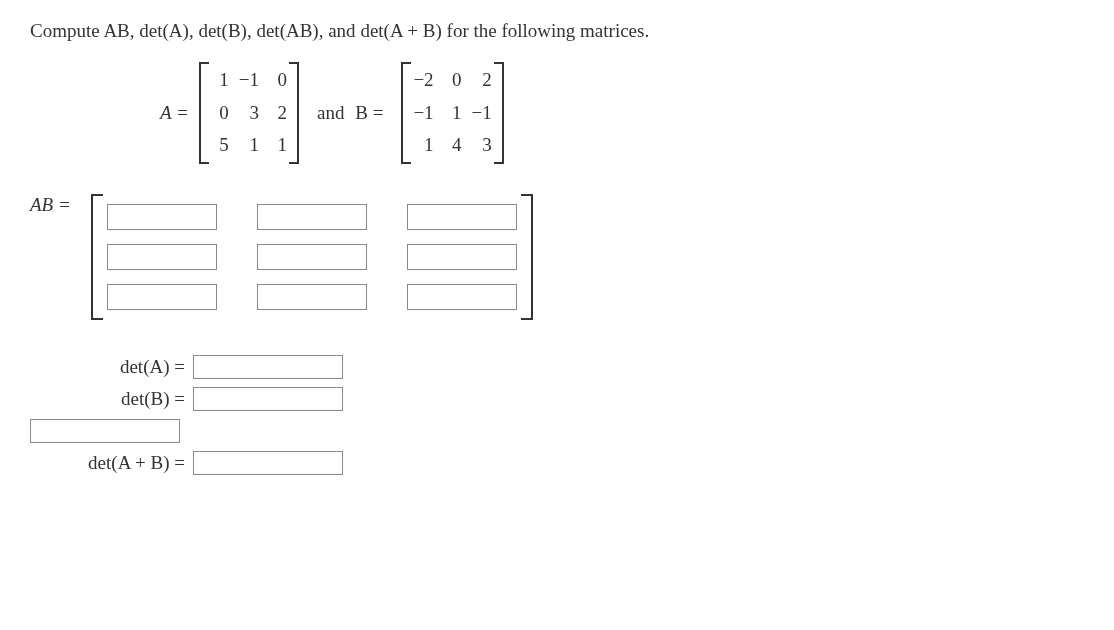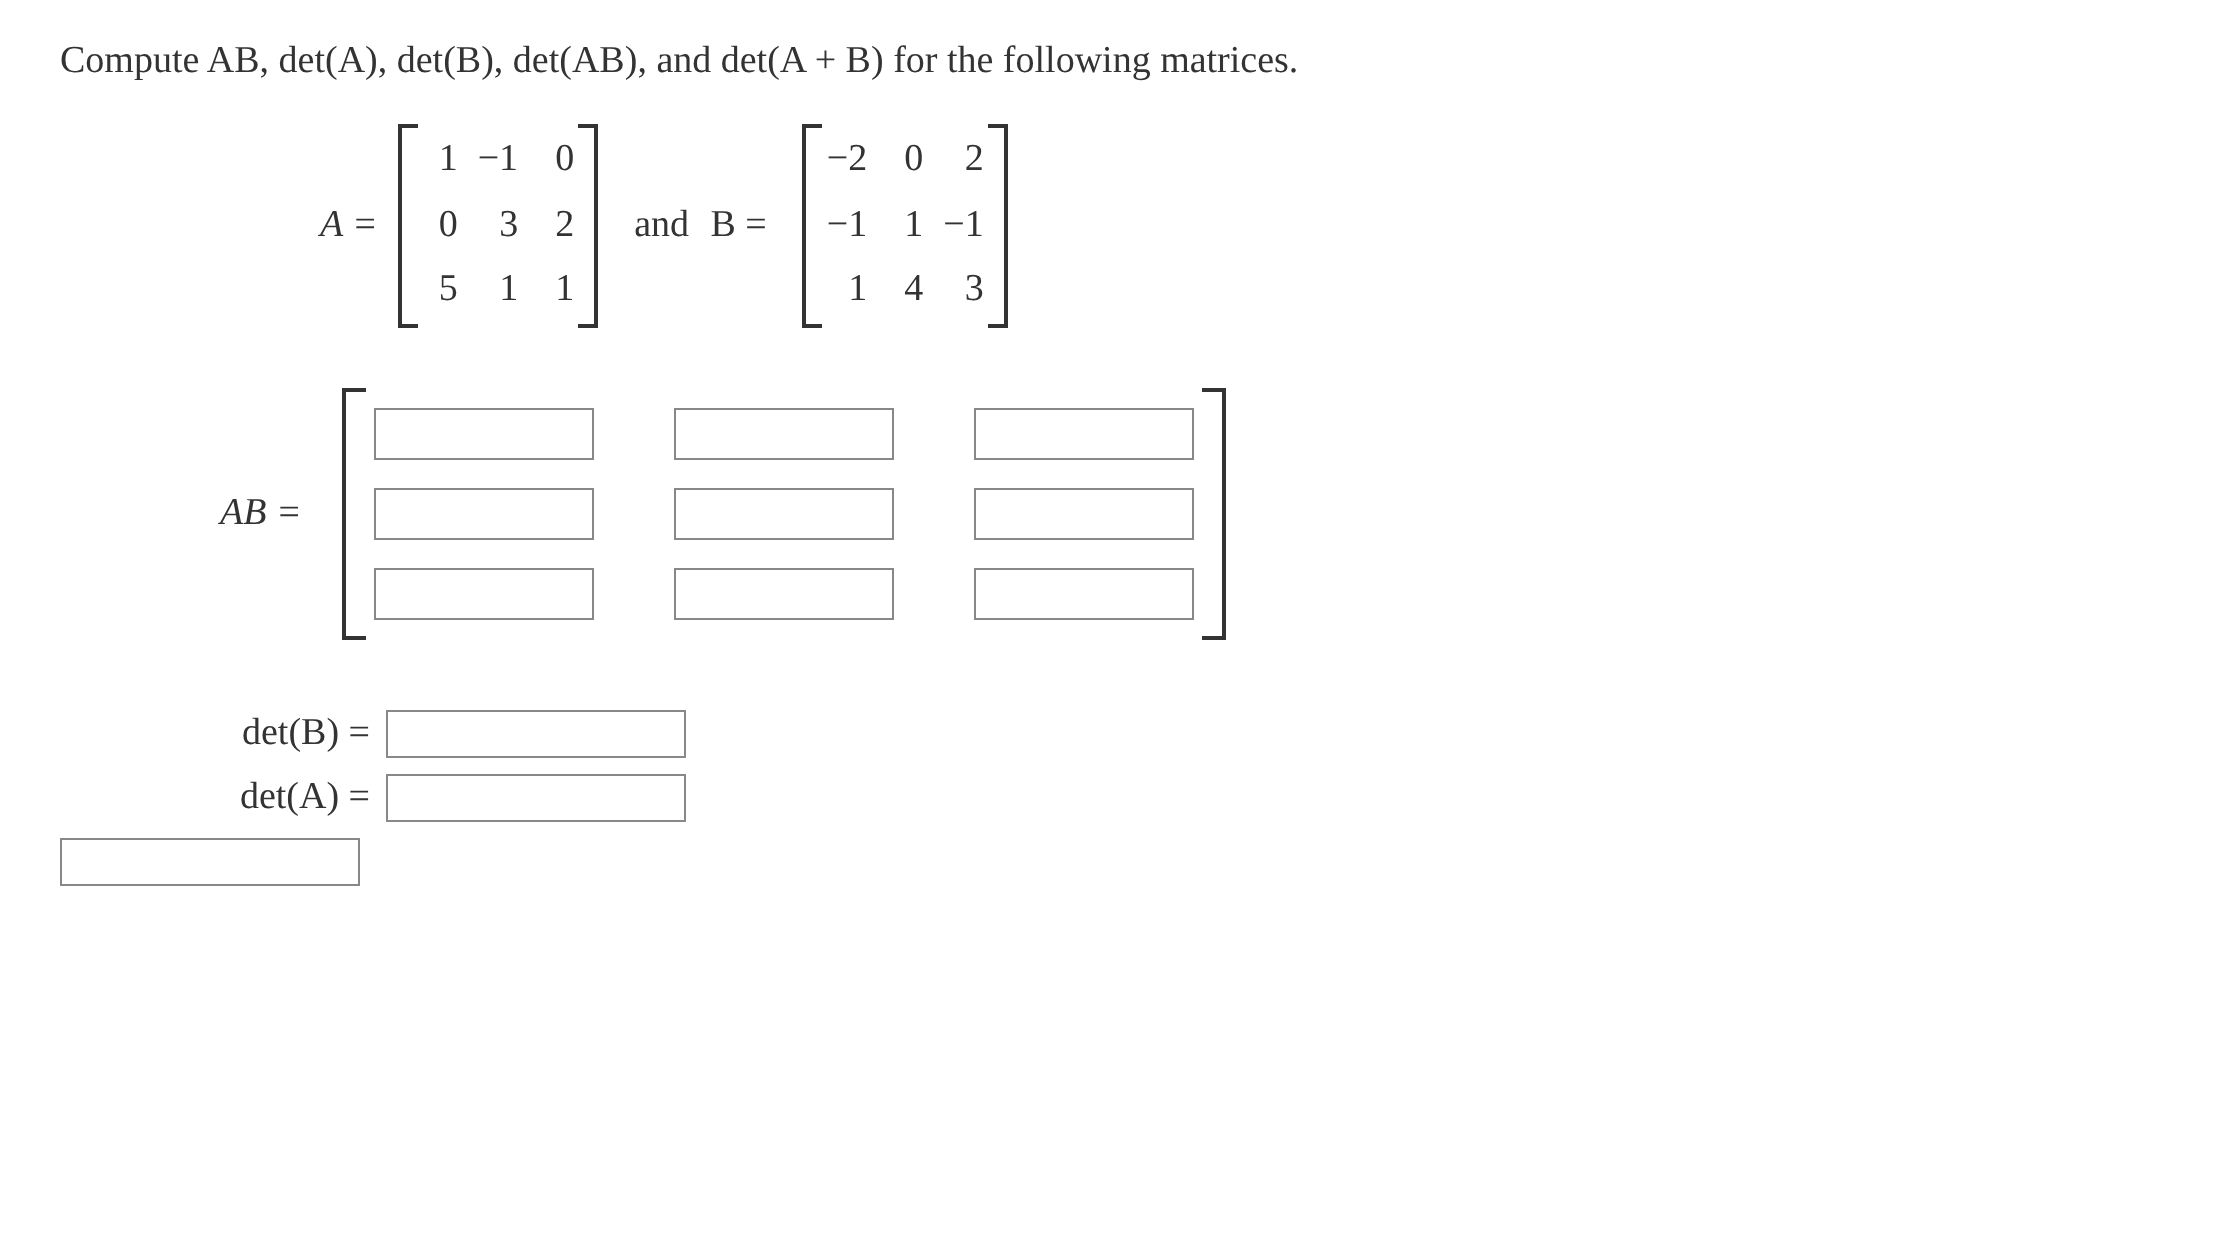--- a/index.html
+++ b/index.html
@@ -64,22 +64,21 @@
       min-width: 18px;
       font-size: 19px;
       line-height: 1.3;
     }
     .and-text {
       margin: 0 18px;
       font-size: 19px;
     }
     .ab-row {
       display: flex;
-      align-items: center;
-      margin-left: 80px;
+      align-items: flex-start;
       margin-bottom: 35px;
     }
     .ab-label {
       font-style: italic;
       font-size: 19px;
       margin-right: 20px;
       white-space: nowrap;
     }
     .input-matrix .matrix-content {
       grid-template-columns: repeat(3, auto);
@@ -183,23 +182,27 @@
       <input type="text" class="matrix-input" value="" style="">
       <input type="text" class="matrix-input" value="" style="">
       <input type="text" class="matrix-input" value="" style="">
     </div>
     <div class="bracket-right large-bracket-right"></div>
   </div>
 </div>
 
 <div class="det-rows">
   <div class="det-row">
+    <span class="det-label">det(A)  =</span>
+    <input type="text" class="det-input" value="" style="">
+  </div>
+  <div class="det-row">
     <span class="det-label">det(B)  =</span>
     <input type="text" class="det-input" value="" style="">
   </div>
   <div class="det-row">
-    <span class="det-label">det(A)  =</span>
-    <input type="text" class="det-input" value="" style="">
-  </div>
-  <div class="det-row">
+    <input type="text" class="det-input" value="" style="">
+  </div>
+  <div class="det-row">
+    <span class="det-label">det(A + B)  =</span>
     <input type="text" class="det-input" value="" style="">
   </div>
 </div>
 
 </body></html>

